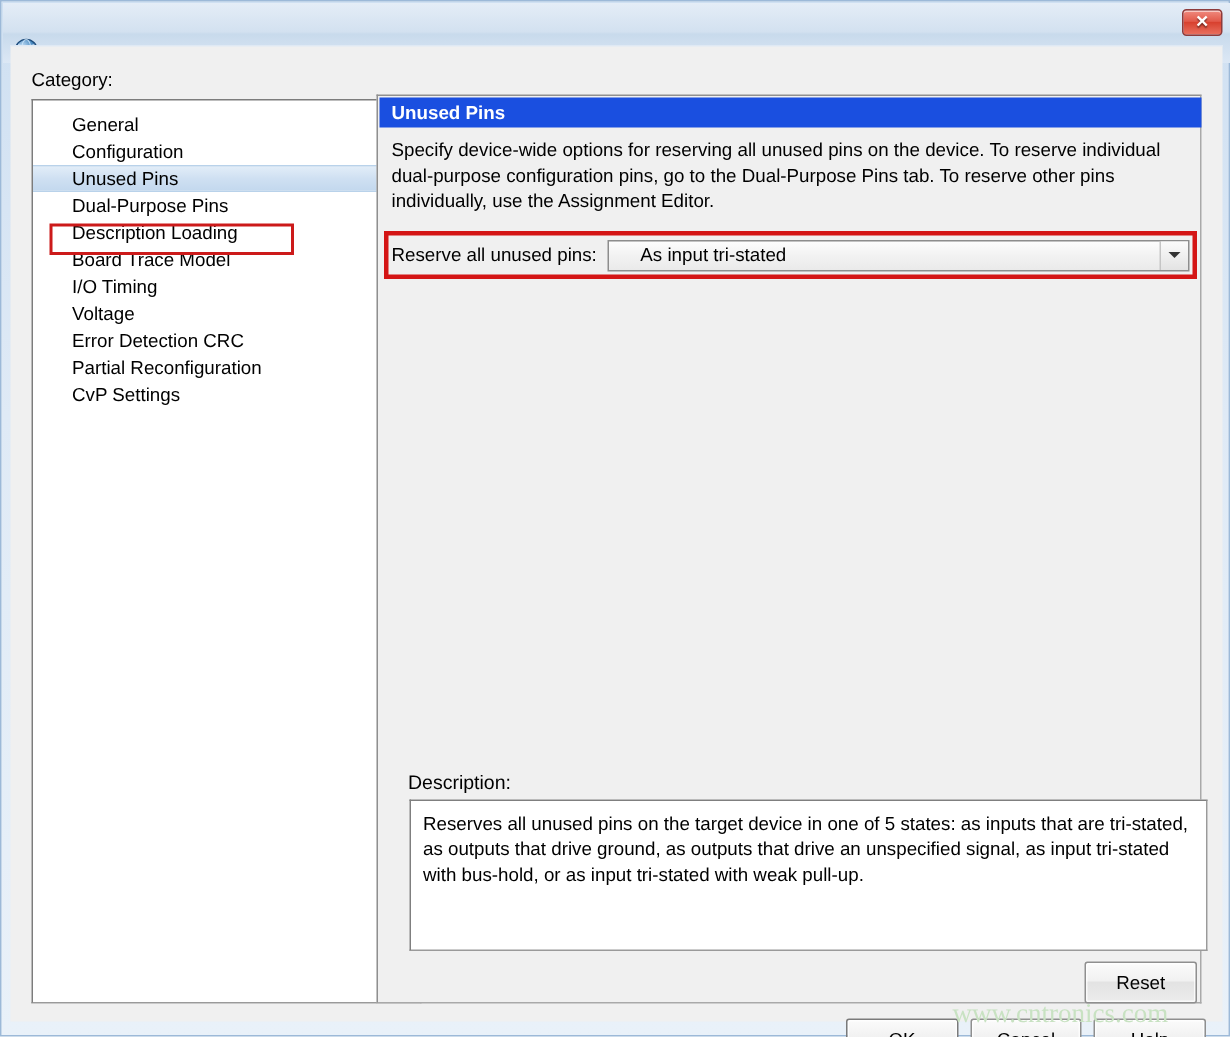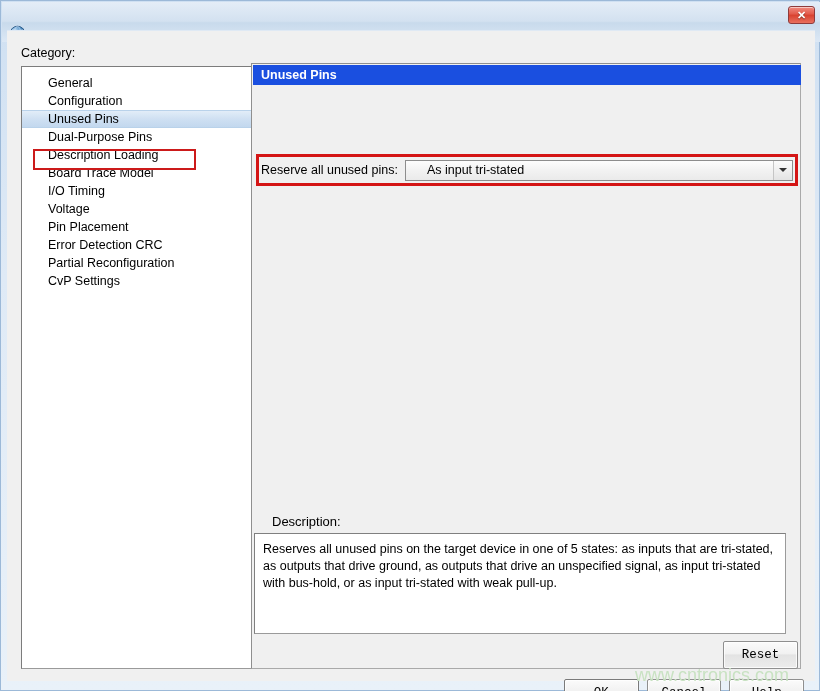--- a/index.html
+++ b/index.html
@@ -246,21 +246,21 @@
 
   
   #desc-label {
     position: absolute;
     left: 20px;
     top: 450px;
     font-size: 13px;
   }
   #desc-box {
     position: absolute;
-    left: 2px;
+    left: 21px;
     top: 469px;
     width: 532px;
     height: 101px;
     box-sizing: border-box;
     background: #ffffff;
     border: 1px solid #9a9a9a;
     border-top-color: #7f7f7f;
     border-left-color: #7f7f7f;
     padding: 7px 8px;
     font-size: 12.5px;
@@ -278,21 +278,21 @@
     height: 22px;
   }
 
   
   .btn {
     box-sizing: border-box;
     background: linear-gradient(to bottom, #fbfbfb 0%, #f1f1f1 45%, #e3e3e3 50%, #ececec 100%);
     border: 1px solid #8f8f8f;
     border-radius: 2px;
     font-size: 12.5px;
-    font-family: Liberation Mono, monospace;
+    font-family: Liberation Sans, sans-serif;
     color: #000;
     display: flex;
     align-items: center;
     justify-content: center;
     box-shadow: inset 0 0 0 1px rgba(255,255,255,0.75);
     padding: 13px;
   }
 
   
   #bottom-buttons {
@@ -309,21 +309,21 @@
     height: 23px;
   }
   #ok-button { border-color: #7a7a7a; }
 
   
   #watermark {
     position: absolute;
     left: 634px;
     top: 664px;
     font-size: 18px;
-    font-family: Liberation Sans, sans-serif;
+    font-family: Liberation Serif, serif;
     color: #c8e2c2;
     letter-spacing: 0px;
     white-space: nowrap;
     z-index: 9;
     pointer-events: none;
   }
 </style>
 </head>
 <body>
 
@@ -357,32 +357,32 @@
 
     <div id="category-list">
       <div class="cat-item"><span class="cat-text">General</span></div>
       <div class="cat-item"><span class="cat-text">Configuration</span></div>
       <div class="cat-item selected"><span class="cat-text">Unused Pins</span></div>
       <div class="cat-item"><span class="cat-text">Dual-Purpose Pins</span></div>
       <div class="cat-item"><span class="cat-text">Description Loading</span></div>
       <div class="cat-item"><span class="cat-text">Board Trace Model</span></div>
       <div class="cat-item"><span class="cat-text">I/O Timing</span></div>
       <div class="cat-item"><span class="cat-text">Voltage</span></div>
-      <div class="cat-item"><span class="cat-text">Pin Placement</span></div>
       <div class="cat-item"><span class="cat-text">Error Detection CRC</span></div>
       <div class="cat-item"><span class="cat-text">Partial Reconfiguration</span></div>
       <div class="cat-item"><span class="cat-text">CvP Settings</span></div>
     </div>
 
     <div id="annot-category"></div>
 
     <div id="right-panel">
 
       <div id="panel-header">Unused Pins</div>
 
+      <div id="panel-intro">Specify device-wide options for reserving all unused pins on the device. To reserve individual dual-purpose configuration pins, go to the Dual-Purpose Pins tab. To reserve other pins individually, use the Assignment Editor.</div>
 
       <div id="reserve-row">
         <span id="reserve-label">Reserve all unused pins:</span>
         <div id="reserve-select">
           <span id="reserve-value">As input tri-stated</span>
           <span id="reserve-arrow">
             <span class="tri-down"></span>
           </span>
         </div>
       </div>

